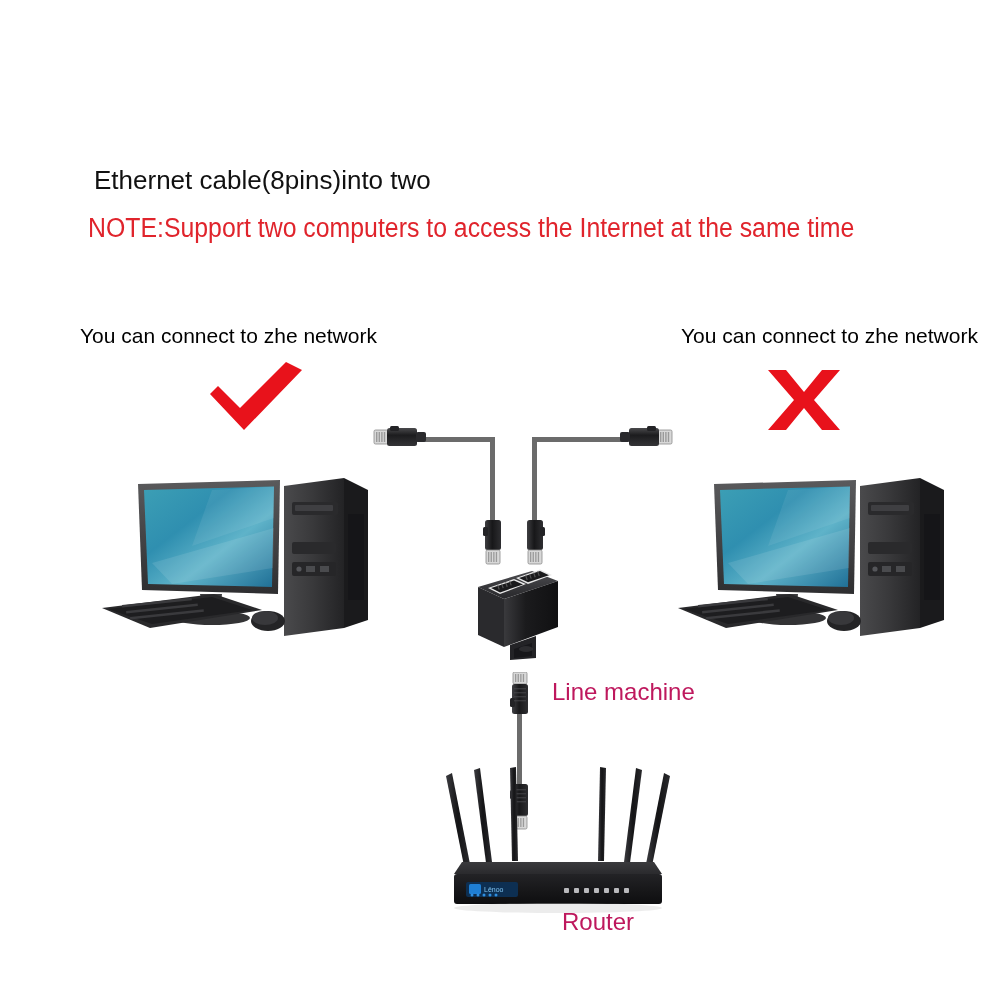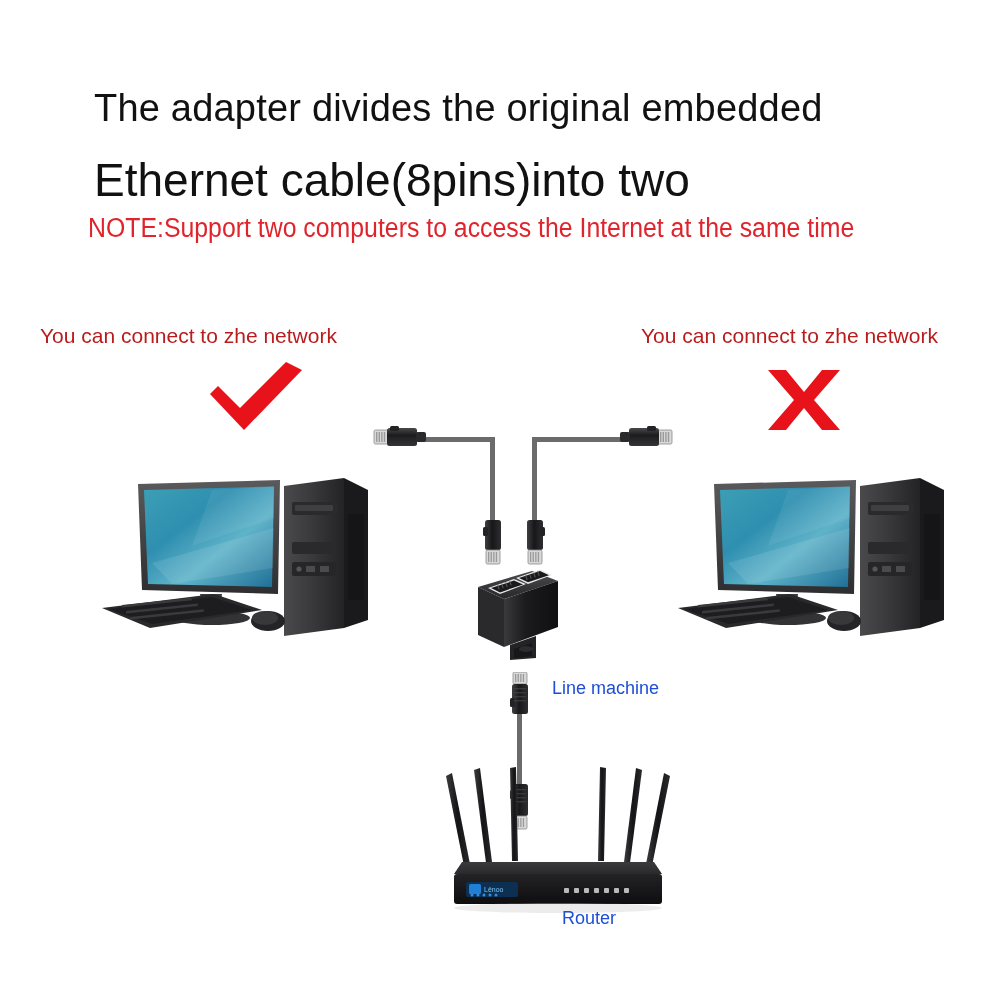--- a/index.html
+++ b/index.html
@@ -15,35 +15,35 @@
   .headline {
     position: absolute; left: 94px; top: 74px;
     width: 860px;
     font-size: 38px; line-height: 68px;
     color: #111; font-weight: 400;
     letter-spacing: 0.2px;
     white-space: pre;
   }
   .headline-2 {
     position: absolute; left: 94px; top: 146px;
-    font-size: 46px; line-height: 68px;
+    font-size: 26px; line-height: 68px;
     color: #111; font-weight: 400;
     white-space: pre;
   }
   .note {
     position: absolute; left: 88px; top: 210px;
     font-size: 27px; line-height: 36px;
     color: #e0242c;
     font-family: "Liberation Sans Narrow", "Liberation Sans", sans-serif;
     transform: scaleX(0.92); transform-origin: left center;
     white-space: pre;
   }
 
   
-  .caption { position: absolute; font-size: 21px; color: #b91c1c; white-space: pre; }
+  .caption { position: absolute; font-size: 21px; color: #000000; white-space: pre; margin-left: 40px; }
   .caption-left  { left: 40px;  top: 324px; }
   .caption-right { left: 641px; top: 324px; }
 
   
   .mark { position: absolute; }
   .mark-check { left: 198px; top: 358px; width: 110px; height: 76px; }
   .mark-x     { left: 756px; top: 366px; width: 96px;  height: 68px; }
 
   
   .computer { position: absolute; width: 290px; height: 185px; }
@@ -56,30 +56,29 @@
   
   .plug { position: absolute; }
 
   
   .splitter { position: absolute; left: 470px; top: 565px; width: 92px; height: 95px; }
 
   
   .router { position: absolute; left: 440px; top: 760px; width: 235px; height: 160px; }
 
   
-  .diagram-label { position: absolute; font-size: 18px; color: #1d4ed8; white-space: pre; }
+  .diagram-label { position: absolute; font-size: 24px; color: #be185d; white-space: pre; }
   .label-line-machine { left: 552px; top: 678px; }
   .label-router       { left: 562px; top: 908px; }
 </style>
 </head>
 <body>
 
 <div class="page">
 
-  <div class="headline">The adapter divides the original embedded</div>
   <div class="headline-2">Ethernet cable(8pins)into two</div>
   <div class="note">NOTE:Support two computers to access the Internet at the same time</div>
 
   <div class="caption caption-left">You can connect to zhe network</div>
   <div class="caption caption-right">You can connect to zhe network</div>
 
   <div class="mark mark-check">
     <svg viewBox="0 0 110 76" width="110" height="76">
       <path d="M12 36 L20 28 L42 50 L88 4 L104 12 L46 72 Z" fill="#e8121b"></path>
     </svg>

